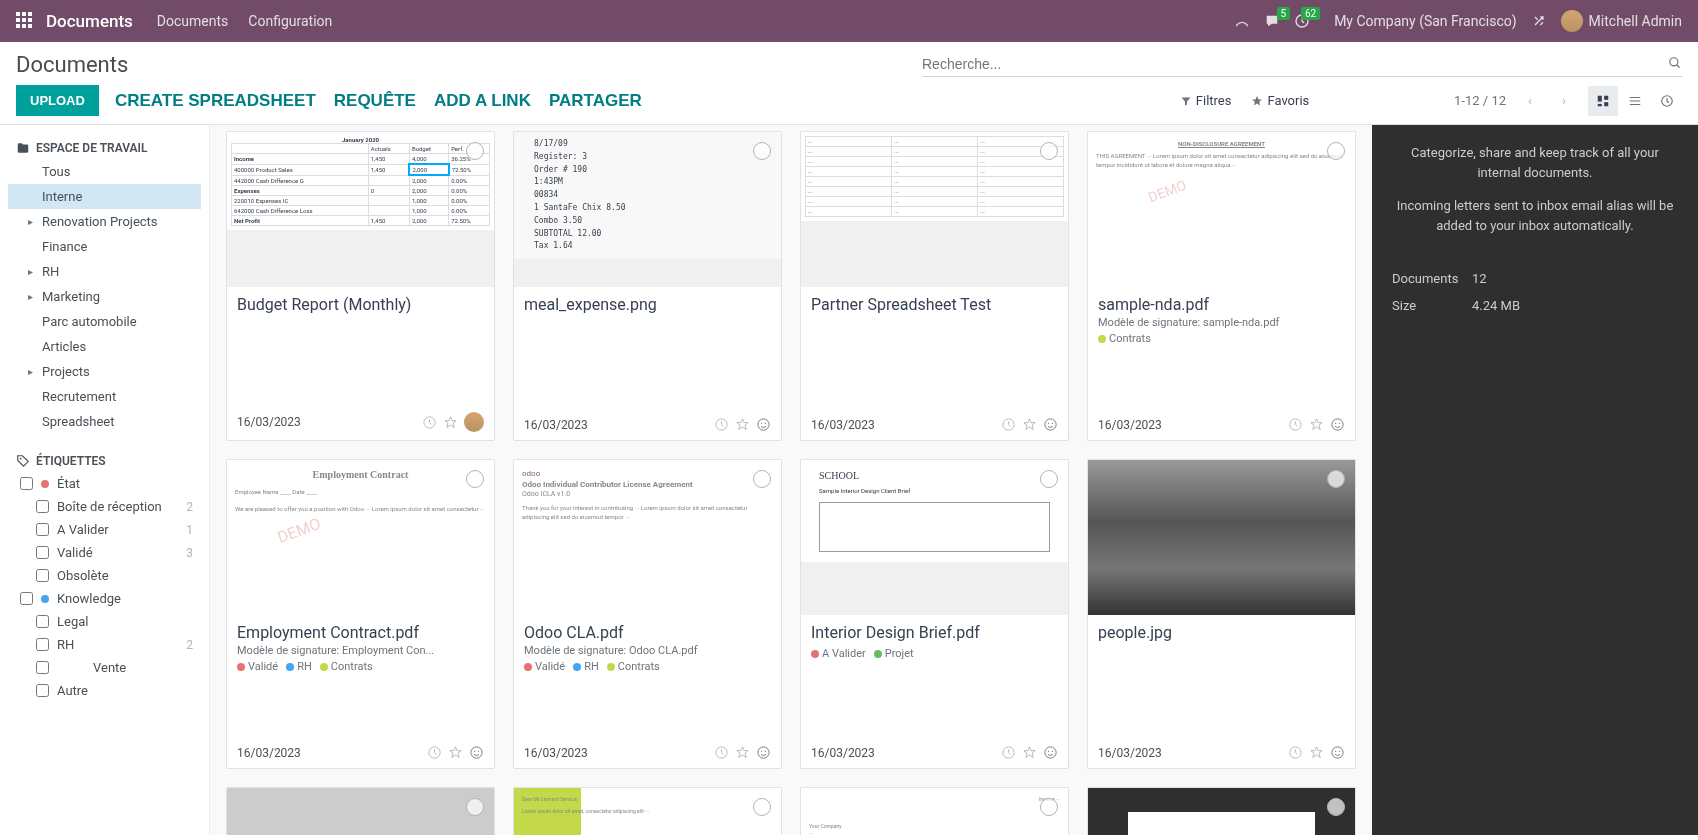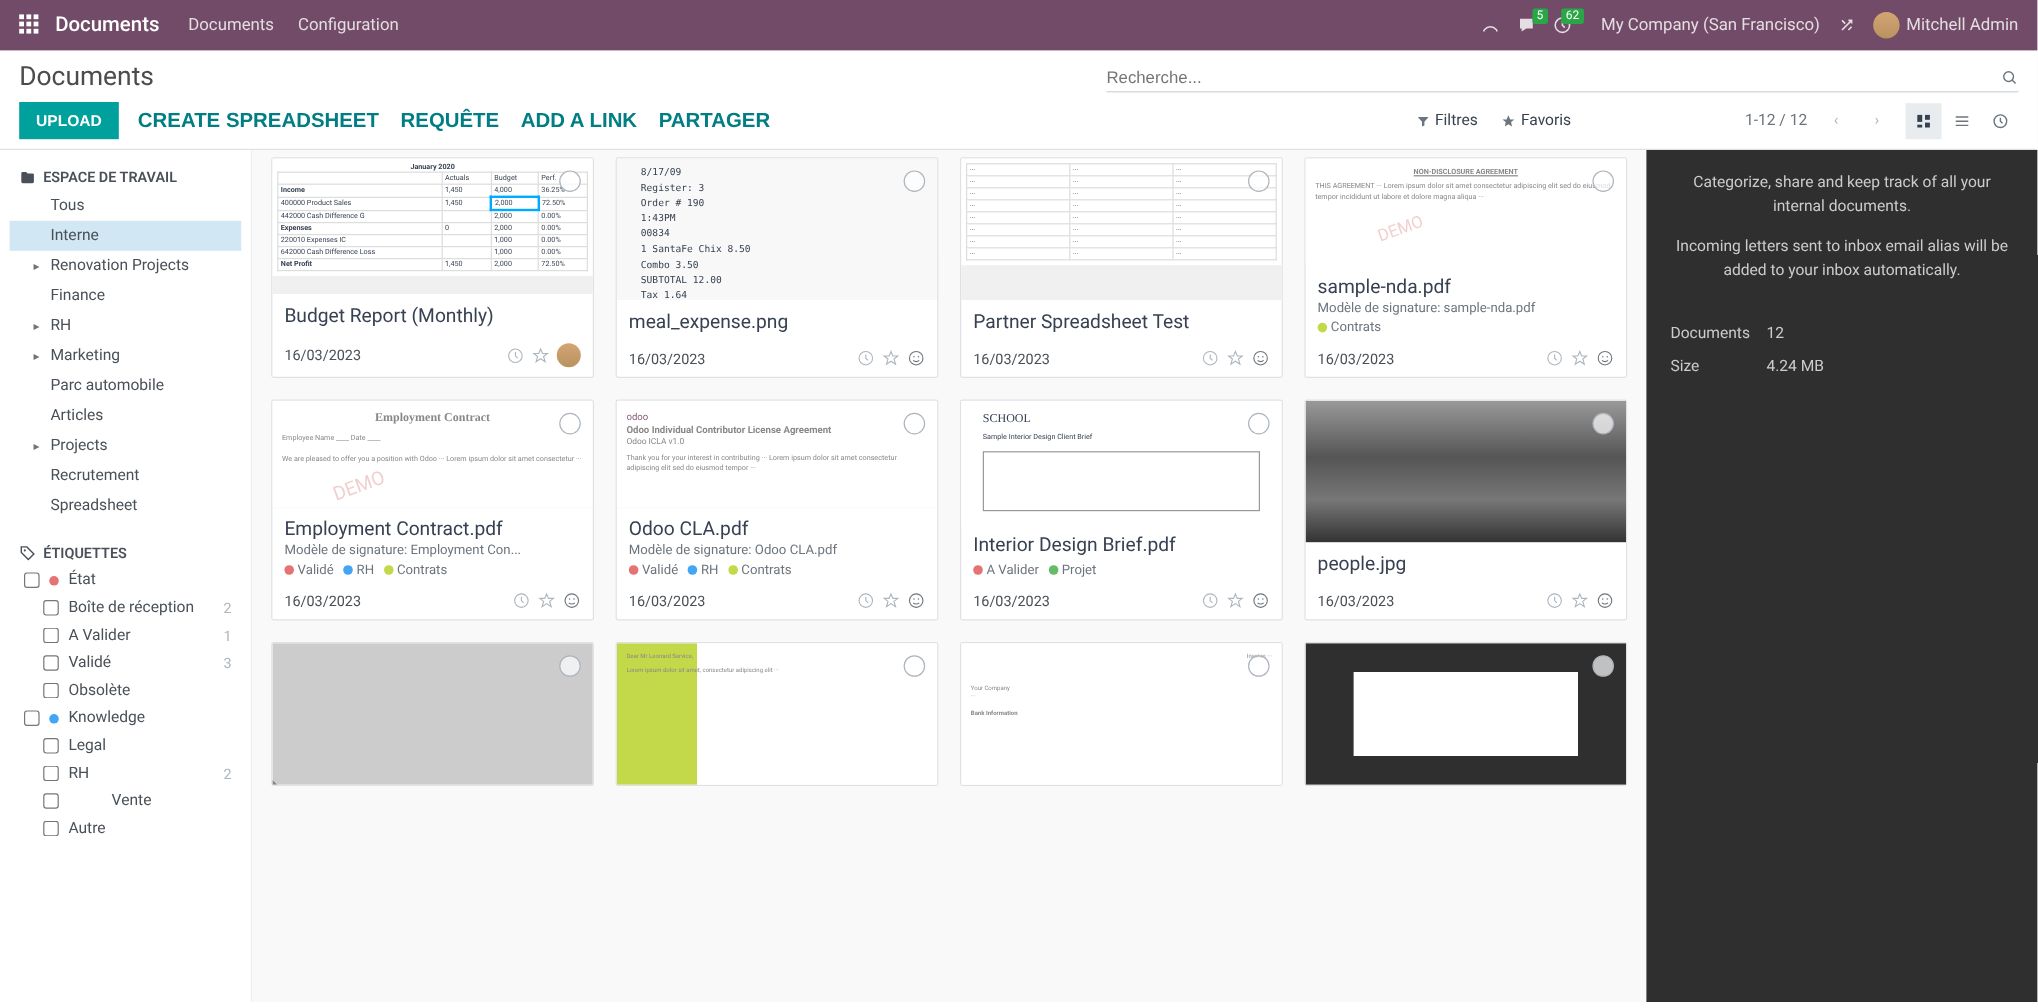--- a/index.html
+++ b/index.html
@@ -14,21 +14,21 @@
 .navbar .spacer { flex: 1; }
 .navbar .right-item { margin-left: 14px; display: flex; align-items: center; position: relative; color: #E4DDE2; cursor: pointer; }
 .navbar .badge { background: #29A746; color: #fff; font-size: 10px; padding: 1px 4px; border-radius: 2px; position: absolute; top: -6px; right: -10px; }
 .navbar .avatar { width: 22px; height: 22px; border-radius: 50%; background: linear-gradient(#d4a574,#b8935f); margin-right: 6px; }
 .navbar svg { width: 16px; height: 16px; fill: #E4DDE2; }
 
 
 .control-panel { padding: 10px 16px 0 16px; border-bottom: 1px solid #dee2e6; }
 .cp-top { display: flex; align-items: center; margin-bottom: 8px; }
 .cp-title { font-size: 22px; color: #4C4C4C; flex: 1; }
-.search-box { flex: 0 0 760px; border-bottom: 1px solid #ced4da; display: flex; align-items: flex-end; padding: 4px 0; }
+.search-box { flex: 0 0 760px; border-bottom: 1px solid #ced4da; display: flex; align-items: flex-start; padding: 4px 0; }
 .search-box input { border: none; outline: none; flex: 1; font-size: 14px; color: #6c757d; background: transparent; }
 .search-box svg { width: 14px; height: 14px; fill: #6c757d; }
 
 .cp-bottom { display: flex; align-items: center; padding-bottom: 8px; }
 .btn-upload { background: #00a09d; color: #fff; border: none; padding: 8px 14px; font-size: 13px; font-weight: 600; cursor: pointer; margin-right: 16px; }
 .btn-link { background: none; border: none; color: #017e84; font-size: 17px; font-weight: 600; cursor: pointer; margin-right: 18px; }
 .cp-right { margin-left: auto; display: flex; align-items: center; gap: 14px; color: #6c757d; }
 .cp-filters { display: flex; align-items: center; gap: 20px; margin-left: 520px; }
 .cp-filter-btn { display: flex; align-items: center; gap: 4px; cursor: pointer; }
 .pager { font-size: 13px; }
@@ -48,21 +48,21 @@
 .side-item.active { background: #d1e7f3; }
 .side-item .caret { width: 10px; font-size: 10px; color: #6c757d; }
 .side-tag-item { padding: 4px 8px 4px 12px; display: flex; align-items: center; gap: 8px; color: #495057; }
 .side-tag-item input[type="checkbox"] { width: 13px; height: 13px; }
 .side-tag-item .count { margin-left: auto; color: #adb5bd; font-size: 12px; }
 .dot { width: 8px; height: 8px; border-radius: 50%; display: inline-block; }
 
 
 .kanban-wrap { flex: 1; overflow-y: auto; padding: 6px; background: #f9f9f9; }
 .kanban { display: grid; grid-template-columns: repeat(4, 1fr); gap: 18px; padding: 0 10px; }
-.card { background: #fff; border: 1px solid #dee2e6; border-radius: 2px; display: flex; flex-direction: column; height: 184px; position: relative; }
+.card { background: #fff; border: 1px solid #dee2e6; border-radius: 2px; display: flex; flex-direction: column; height: 310px; position: relative; }
 .card .thumb { height: 155px; background: #f0f0f0; position: relative; overflow: hidden; }
 .card .thumb.doc { background: #fff; padding: 8px; font-size: 6px; line-height: 1.4; color: #888; }
 .card .sel-circle { position: absolute; top: 10px; right: 10px; width: 18px; height: 18px; border: 1.5px solid #adb5bd; border-radius: 50%; background: rgba(255,255,255,0.7); }
 .card-body { padding: 8px 10px; flex: 1; display: flex; flex-direction: column; }
 .card-title { font-weight: 400; color: #374151; margin-bottom: 2px; font-size: 16px; }
 .card-sub { font-size: 11px; color: #6c757d; }
 .card-tags { display: flex; gap: 8px; align-items: center; margin-top: 3px; flex-wrap: wrap; }
 .card-tag { font-size: 11px; color: #6c757d; display: flex; align-items: center; gap: 3px; }
 .card-footer { display: flex; align-items: center; justify-content: space-between; padding: 4px 10px 8px; }
 .card-date { font-size: 12px; color: #495057; }

